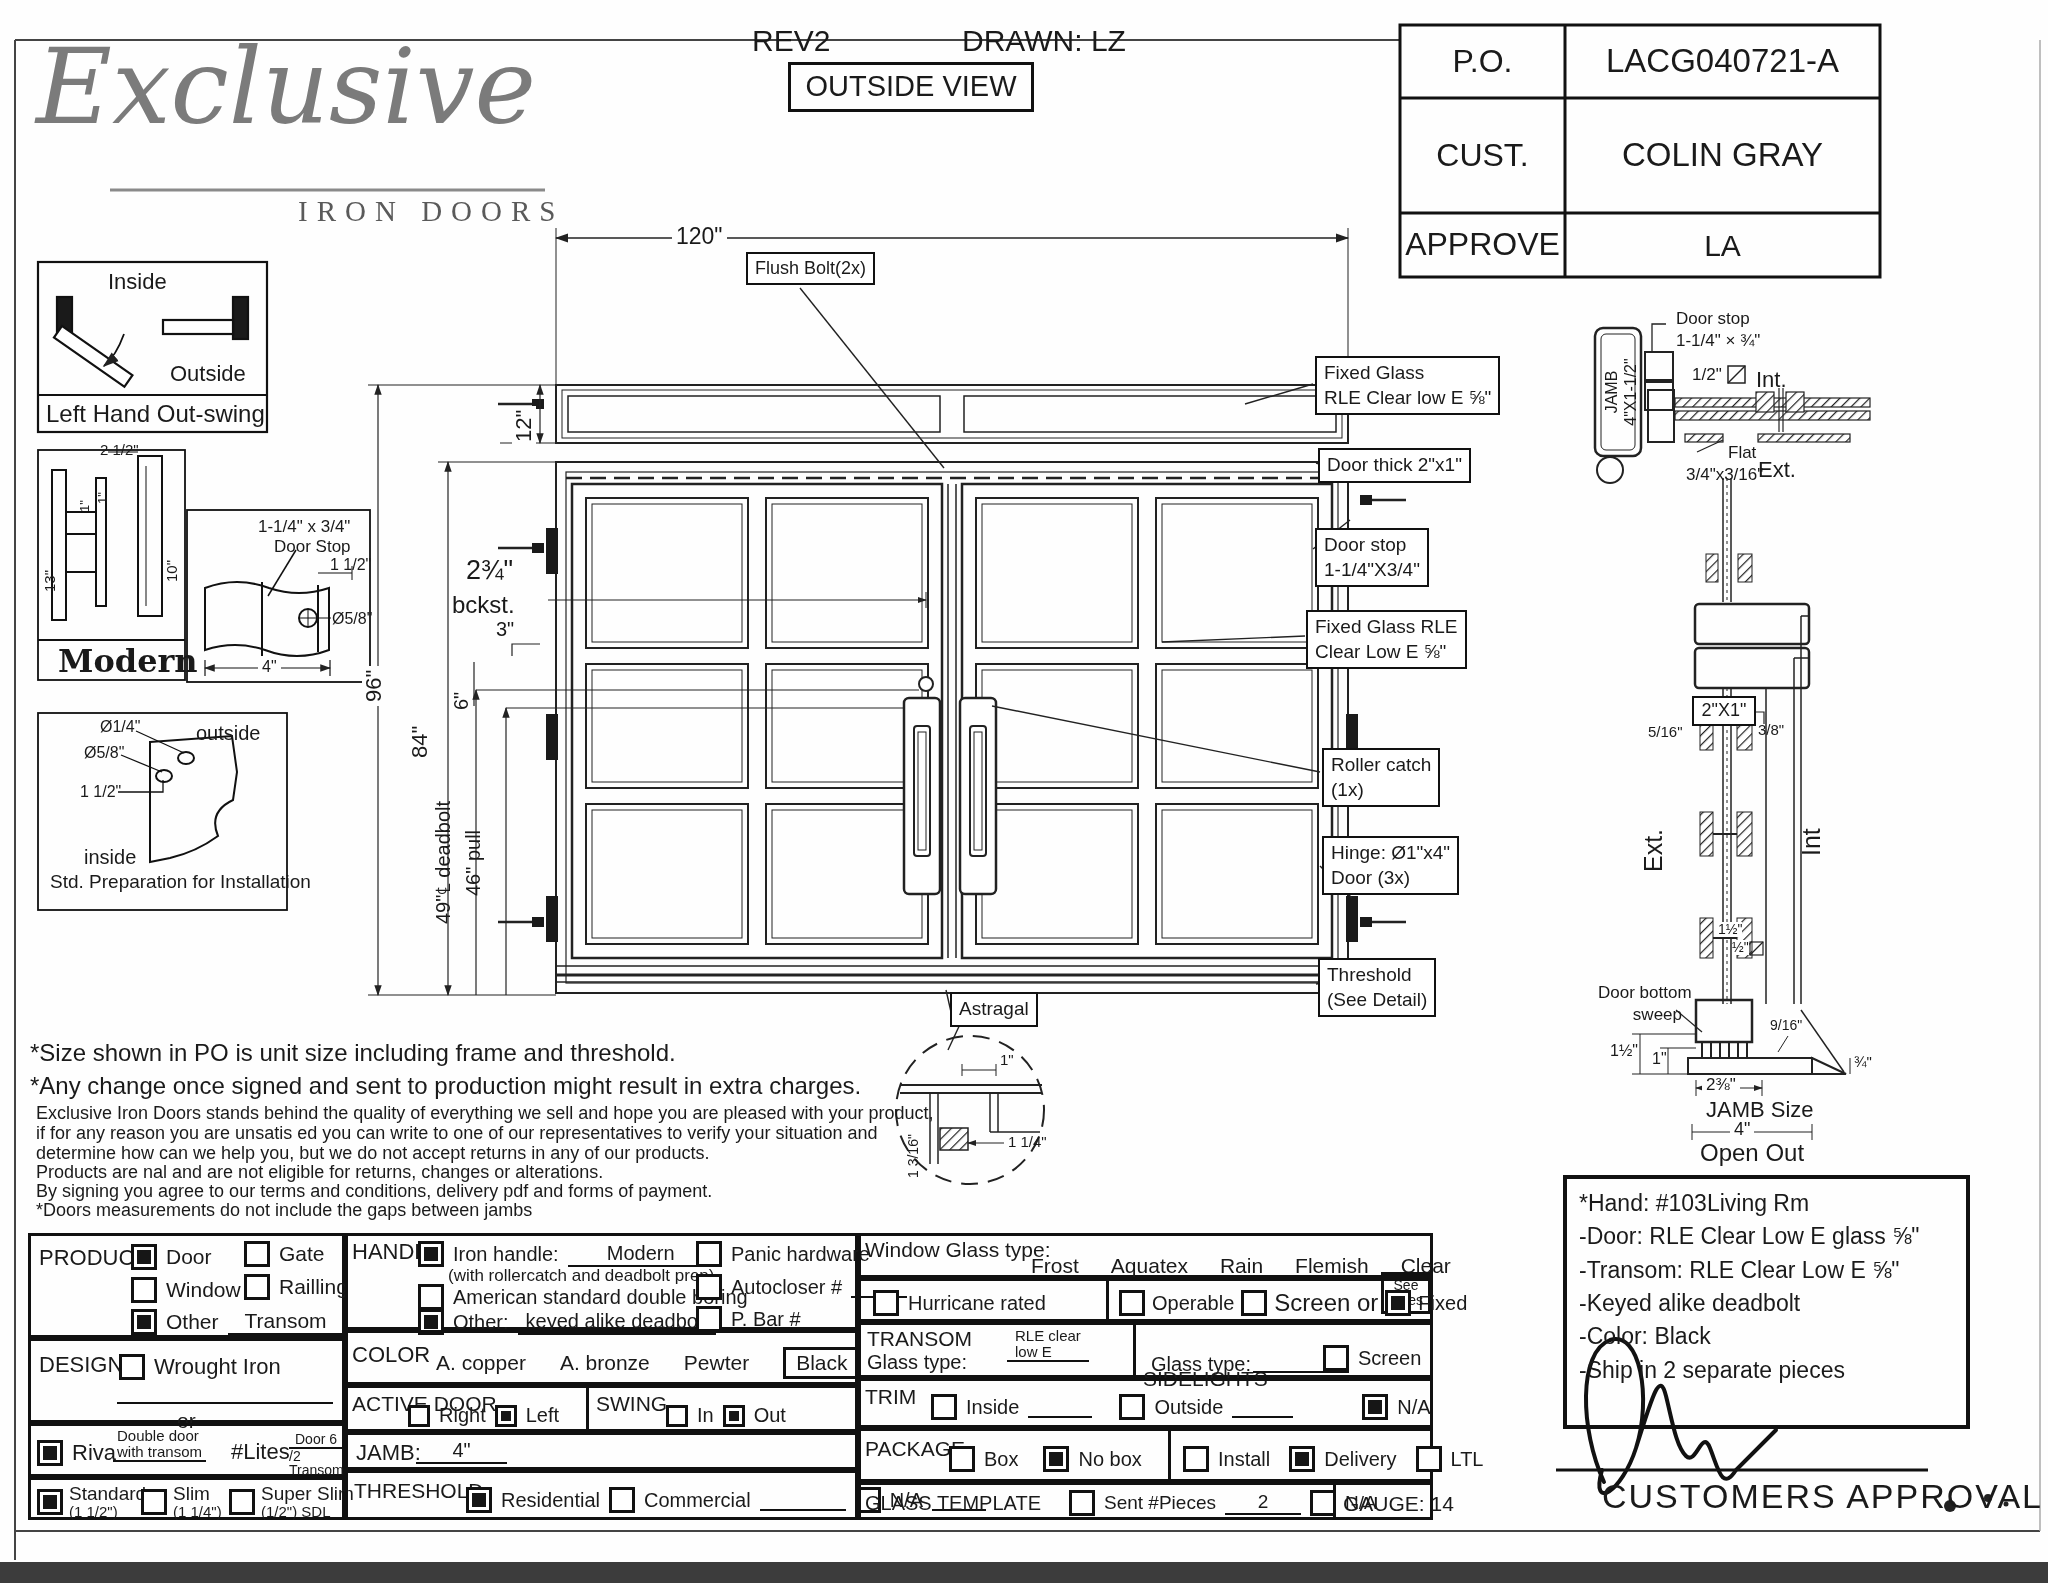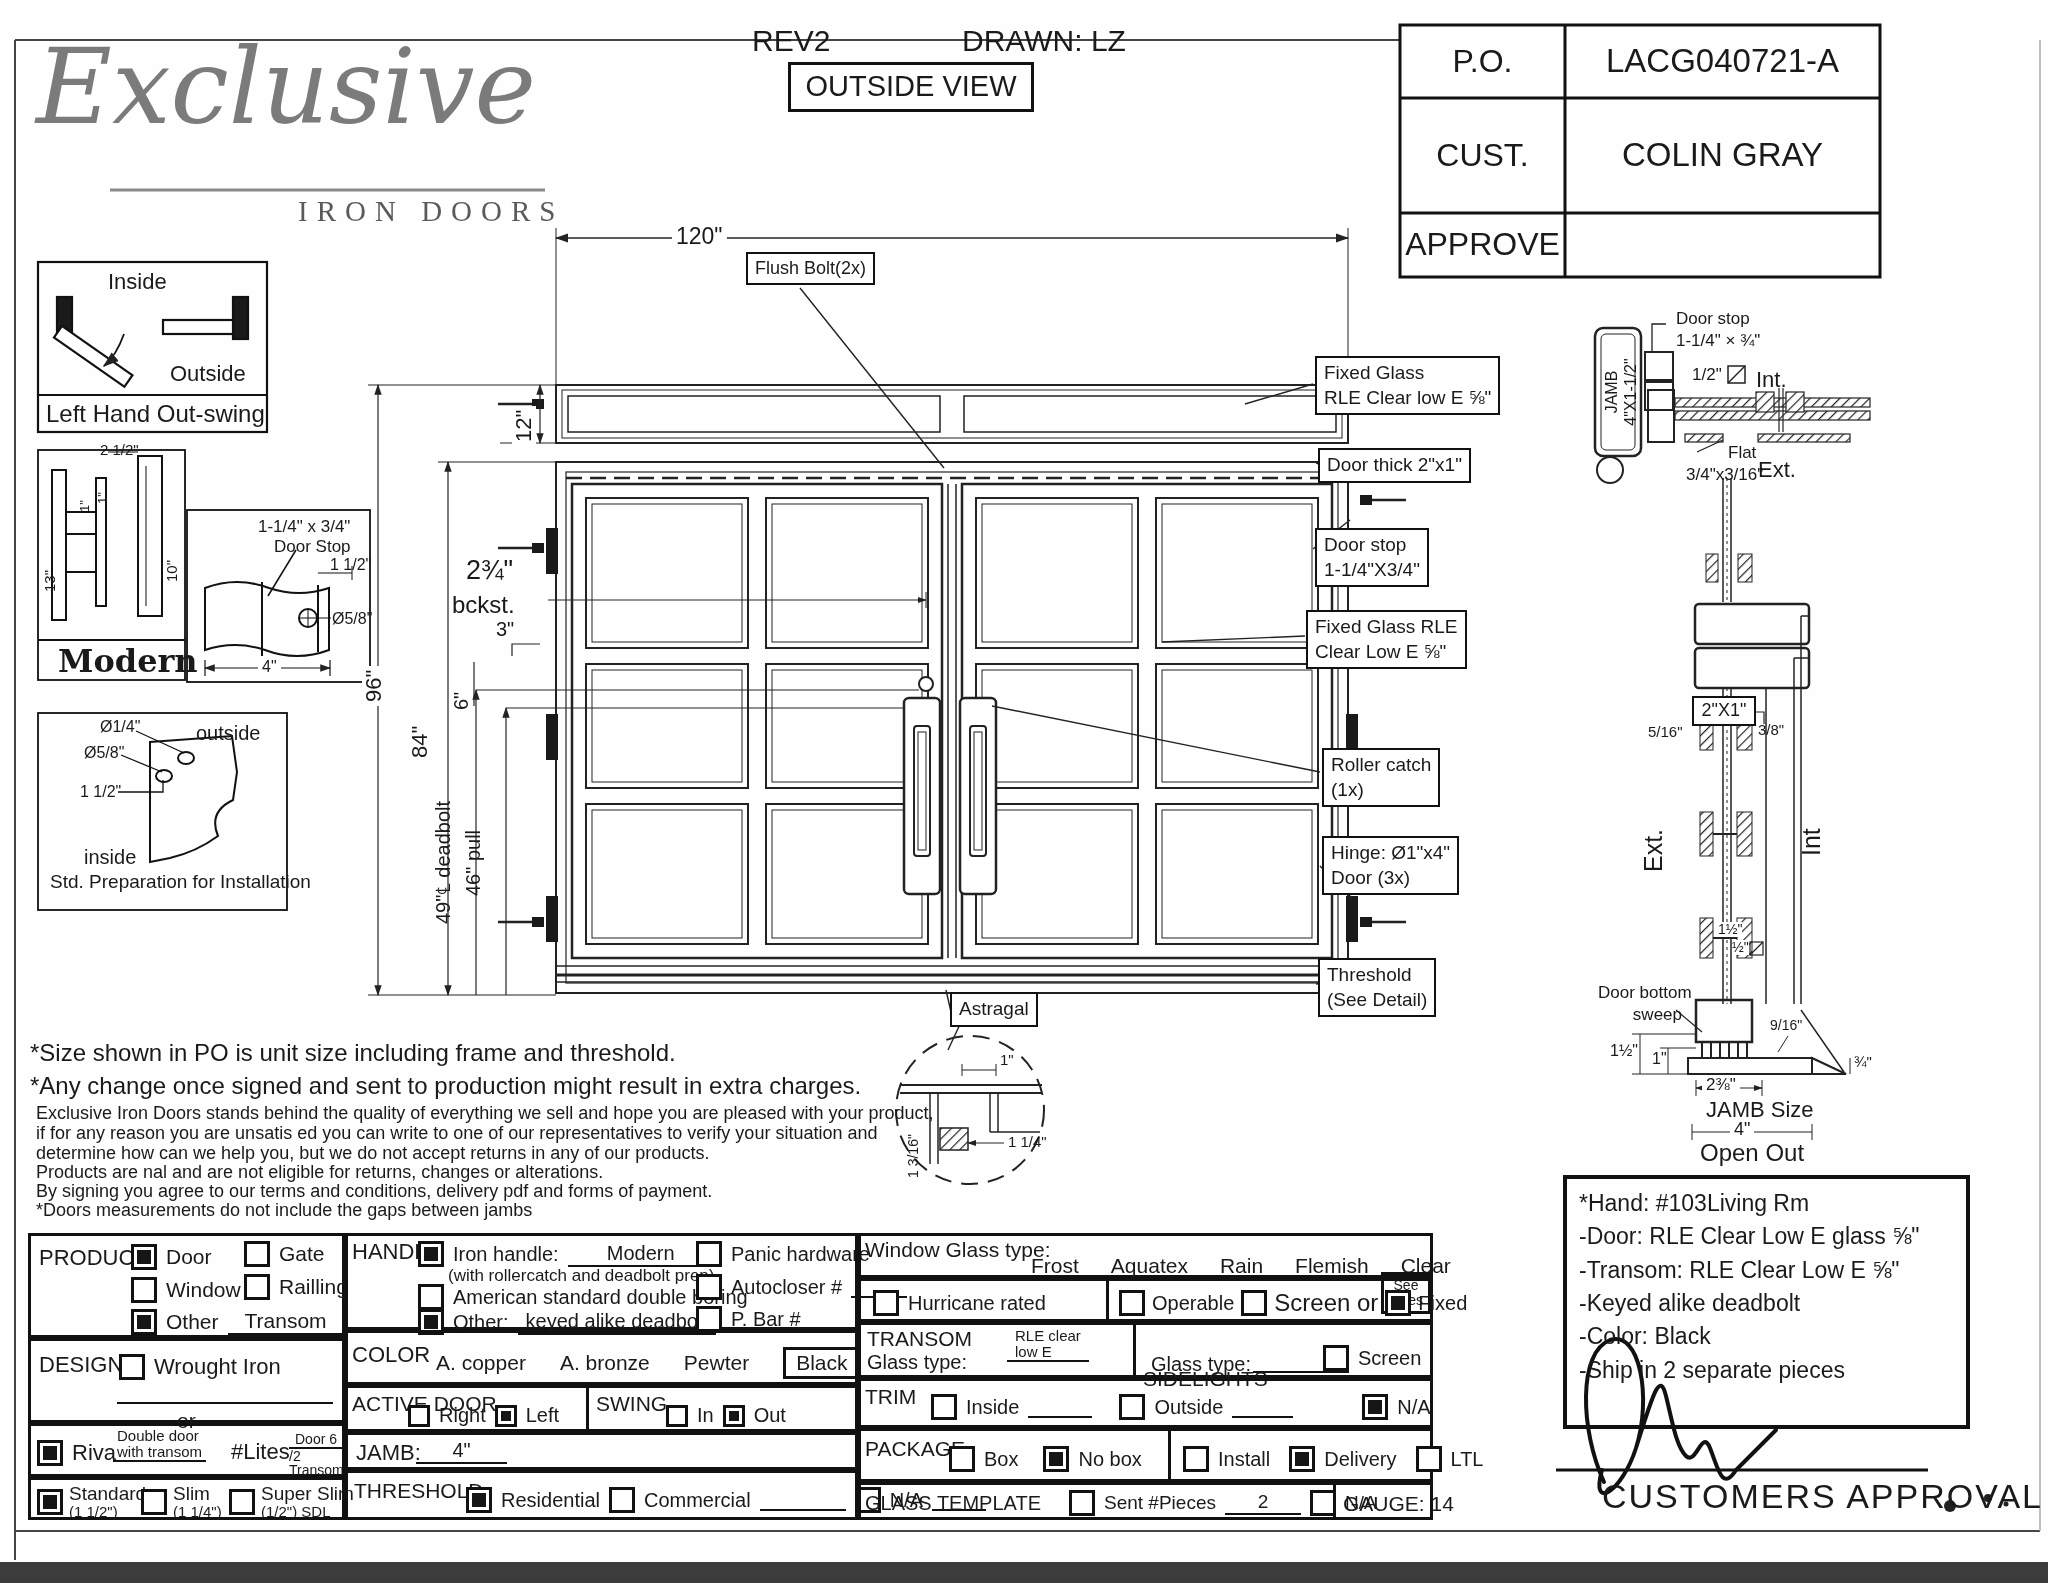--- a/index.html
+++ b/index.html
@@ -335,20 +335,21 @@
 
 <div class="lbl" style="left:752px;top:24px;font-size:30px;">REV2</div>
 <div class="lbl" style="left:962px;top:24px;font-size:30px;">DRAWN: LZ</div>
 <div class="lbl ctr" style="left:788px;top:62px;width:240px;height:44px;border:3px solid #111;font-size:29px;">OUTSIDE VIEW</div>
 
 <div class="lbl ctr" style="left:1400px;top:25px;width:165px;height:73px;font-size:32px;">P.O.</div>
 <div class="lbl ctr" style="left:1565px;top:25px;width:315px;height:73px;font-size:33px;">LACG040721-A</div>
 <div class="lbl ctr" style="left:1400px;top:98px;width:165px;height:115px;font-size:32px;">CUST.</div>
 <div class="lbl ctr" style="left:1565px;top:98px;width:315px;height:115px;font-size:33px;">COLIN GRAY</div>
 <div class="lbl ctr" style="left:1400px;top:213px;width:165px;height:64px;font-size:32px;">APPROVE</div>
+<div class="lbl ctr" style="left:1565px;top:213px;width:315px;height:64px;font-size:30px;">LA</div>
 
 <div class="lbl" style="left:108px;top:270px;font-size:22px;">Inside</div>
 <div class="lbl" style="left:170px;top:362px;font-size:22px;">Outside</div>
 <div class="lbl" style="left:46px;top:401px;font-size:24px;">Left Hand Out-swing</div>
 
 <div class="lbl" style="left:100px;top:442px;font-size:15px;">2 1/2"</div>
 <div class="lbl rot" style="left:78px;top:512px;font-size:13px;">1"</div>
 <div class="lbl rot" style="left:96px;top:504px;font-size:13px;">1"</div>
 <div class="lbl rot" style="left:42px;top:592px;font-size:15px;">13"</div>
 <div class="lbl rot" style="left:164px;top:582px;font-size:15px;">10"</div>

